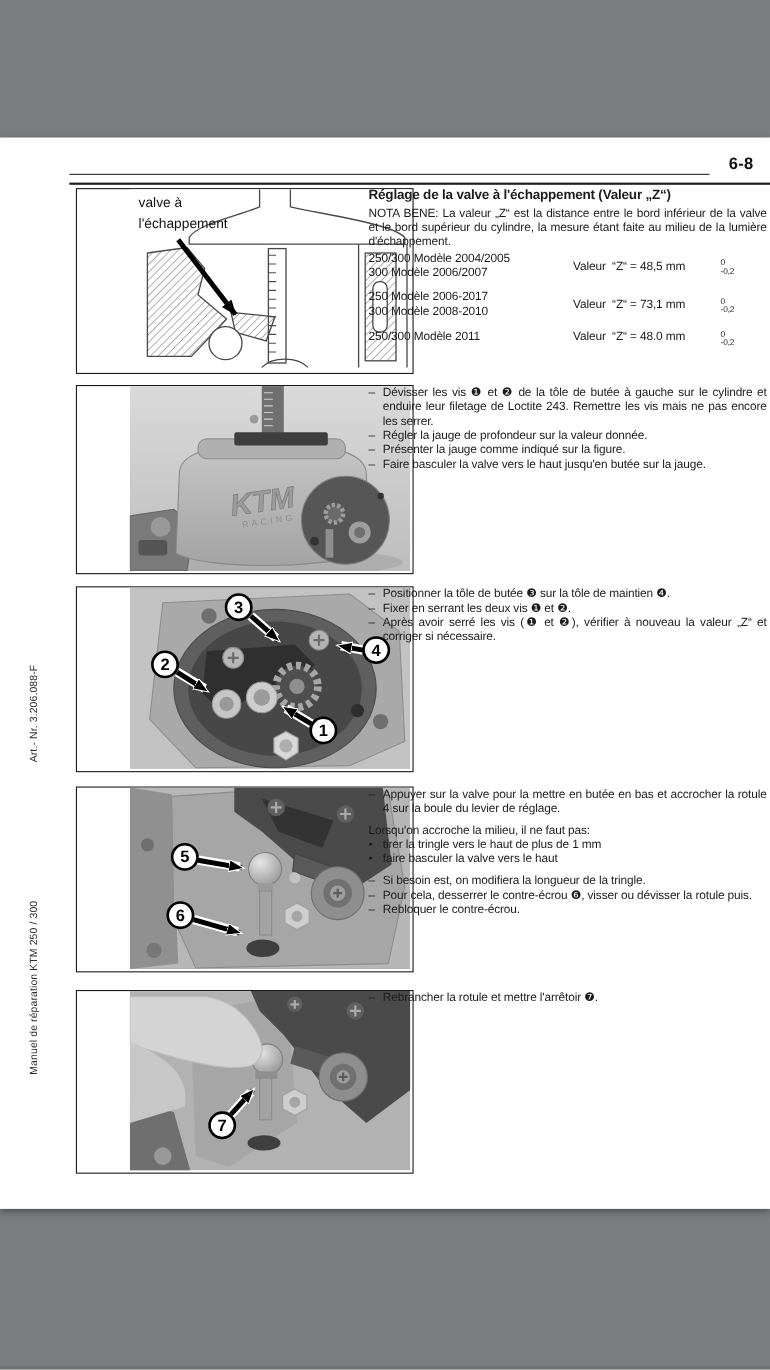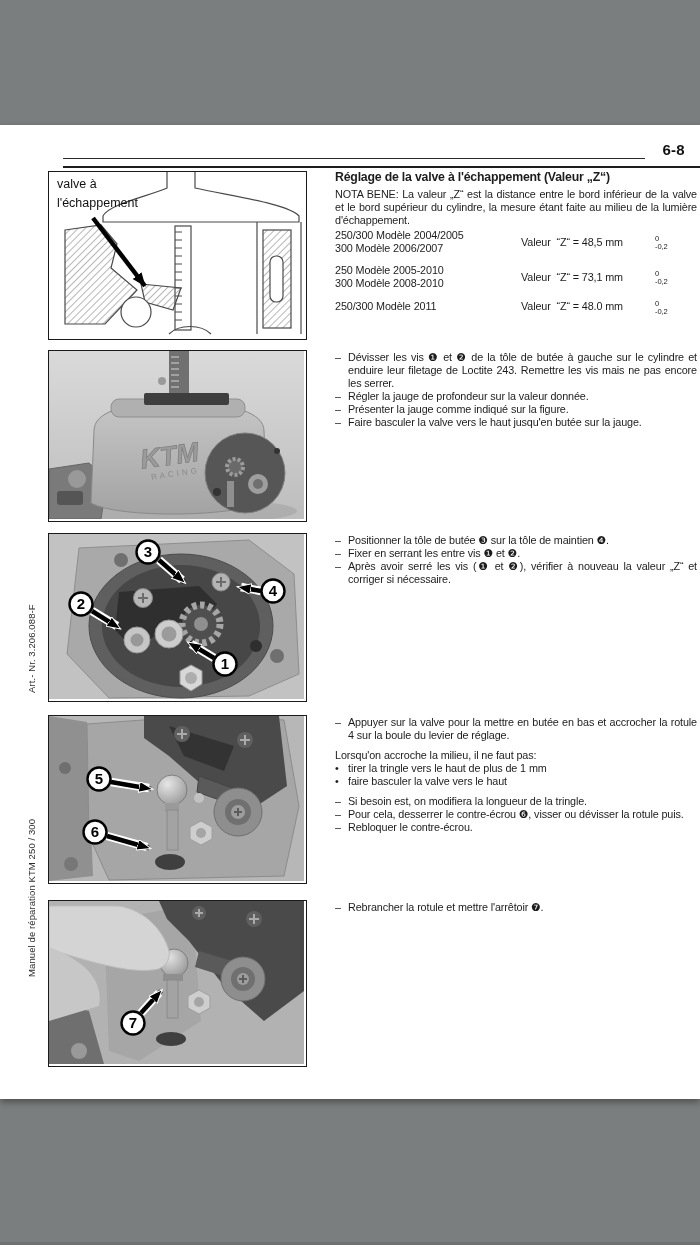--- a/index.html
+++ b/index.html
@@ -33,21 +33,21 @@
   .zval{white-space:pre;}
   .tol{display:inline-flex;flex-direction:column;font-size:7.6px;line-height:7.8px;margin-left:3px;transform:translateY(1px);}
   .steps{display:block;}
   .step{display:flex;}
   .step .mk{width:13px;flex:none;}
   .step .tx{flex:1;text-align:justify;}
   .gap{height:7px;}
   .plain{margin:0;}
 
   
-  .frame{position:absolute;left:48px;border:1px solid #1a1a1a;background:#fff;}
+  .frame{position:absolute;left:69px;border:1px solid #1a1a1a;background:#fff;padding-left:48px;}
   .frame svg{display:block;}
   #fig1{top:46px;width:257px;height:167px;}
   #photo1{top:225px;width:257px;height:170px;}
   #photo2{top:408px;width:257px;height:167px;}
   #photo3{top:590px;width:257px;height:167px;}
   #photo4{top:775px;width:257px;height:165px;}
 
   
   .vtext{
     position:absolute;left:26px;white-space:nowrap;
@@ -126,21 +126,21 @@
         <div class="zcell">
           <span class="zval">Valeur  “Z“ = 48,5 mm</span>
           <span class="tol">
             <span>0</span>
             <span>-0,2</span>
           </span>
         </div>
       </div>
       <div class="vrow">
         <div class="models">
-          <div>250 Modèle 2005-2010</div>
+          <div>250 Modèle 2006-2017</div>
           <div>300 Modèle 2008-2010</div>
         </div>
         <div class="zcell">
           <span class="zval">Valeur  “Z“ = 73,1 mm</span>
           <span class="tol">
             <span>0</span>
             <span>-0,2</span>
           </span>
         </div>
       </div>
@@ -285,21 +285,21 @@
       </svg>
     </div>
 
     <div class="col steps" style="top:409px">
       <div class="step">
         <span class="mk">–</span>
         <span class="tx">Positionner la tôle de butée ❸ sur la tôle de maintien ❹.</span>
       </div>
       <div class="step">
         <span class="mk">–</span>
-        <span class="tx">Fixer en serrant les entre vis ❶ et ❷.</span>
+        <span class="tx">Fixer en serrant les deux vis ❶ et ❷.</span>
       </div>
       <div class="step">
         <span class="mk">–</span>
         <span class="tx">Après avoir serré les vis (❶ et ❷), vérifier à nouveau la valeur „Z“ et corriger si nécessaire.</span>
       </div>
     </div>
 
     <div class="frame" id="photo3">
       <svg width="255" height="165" viewBox="0 0 255 165">
         <defs>

